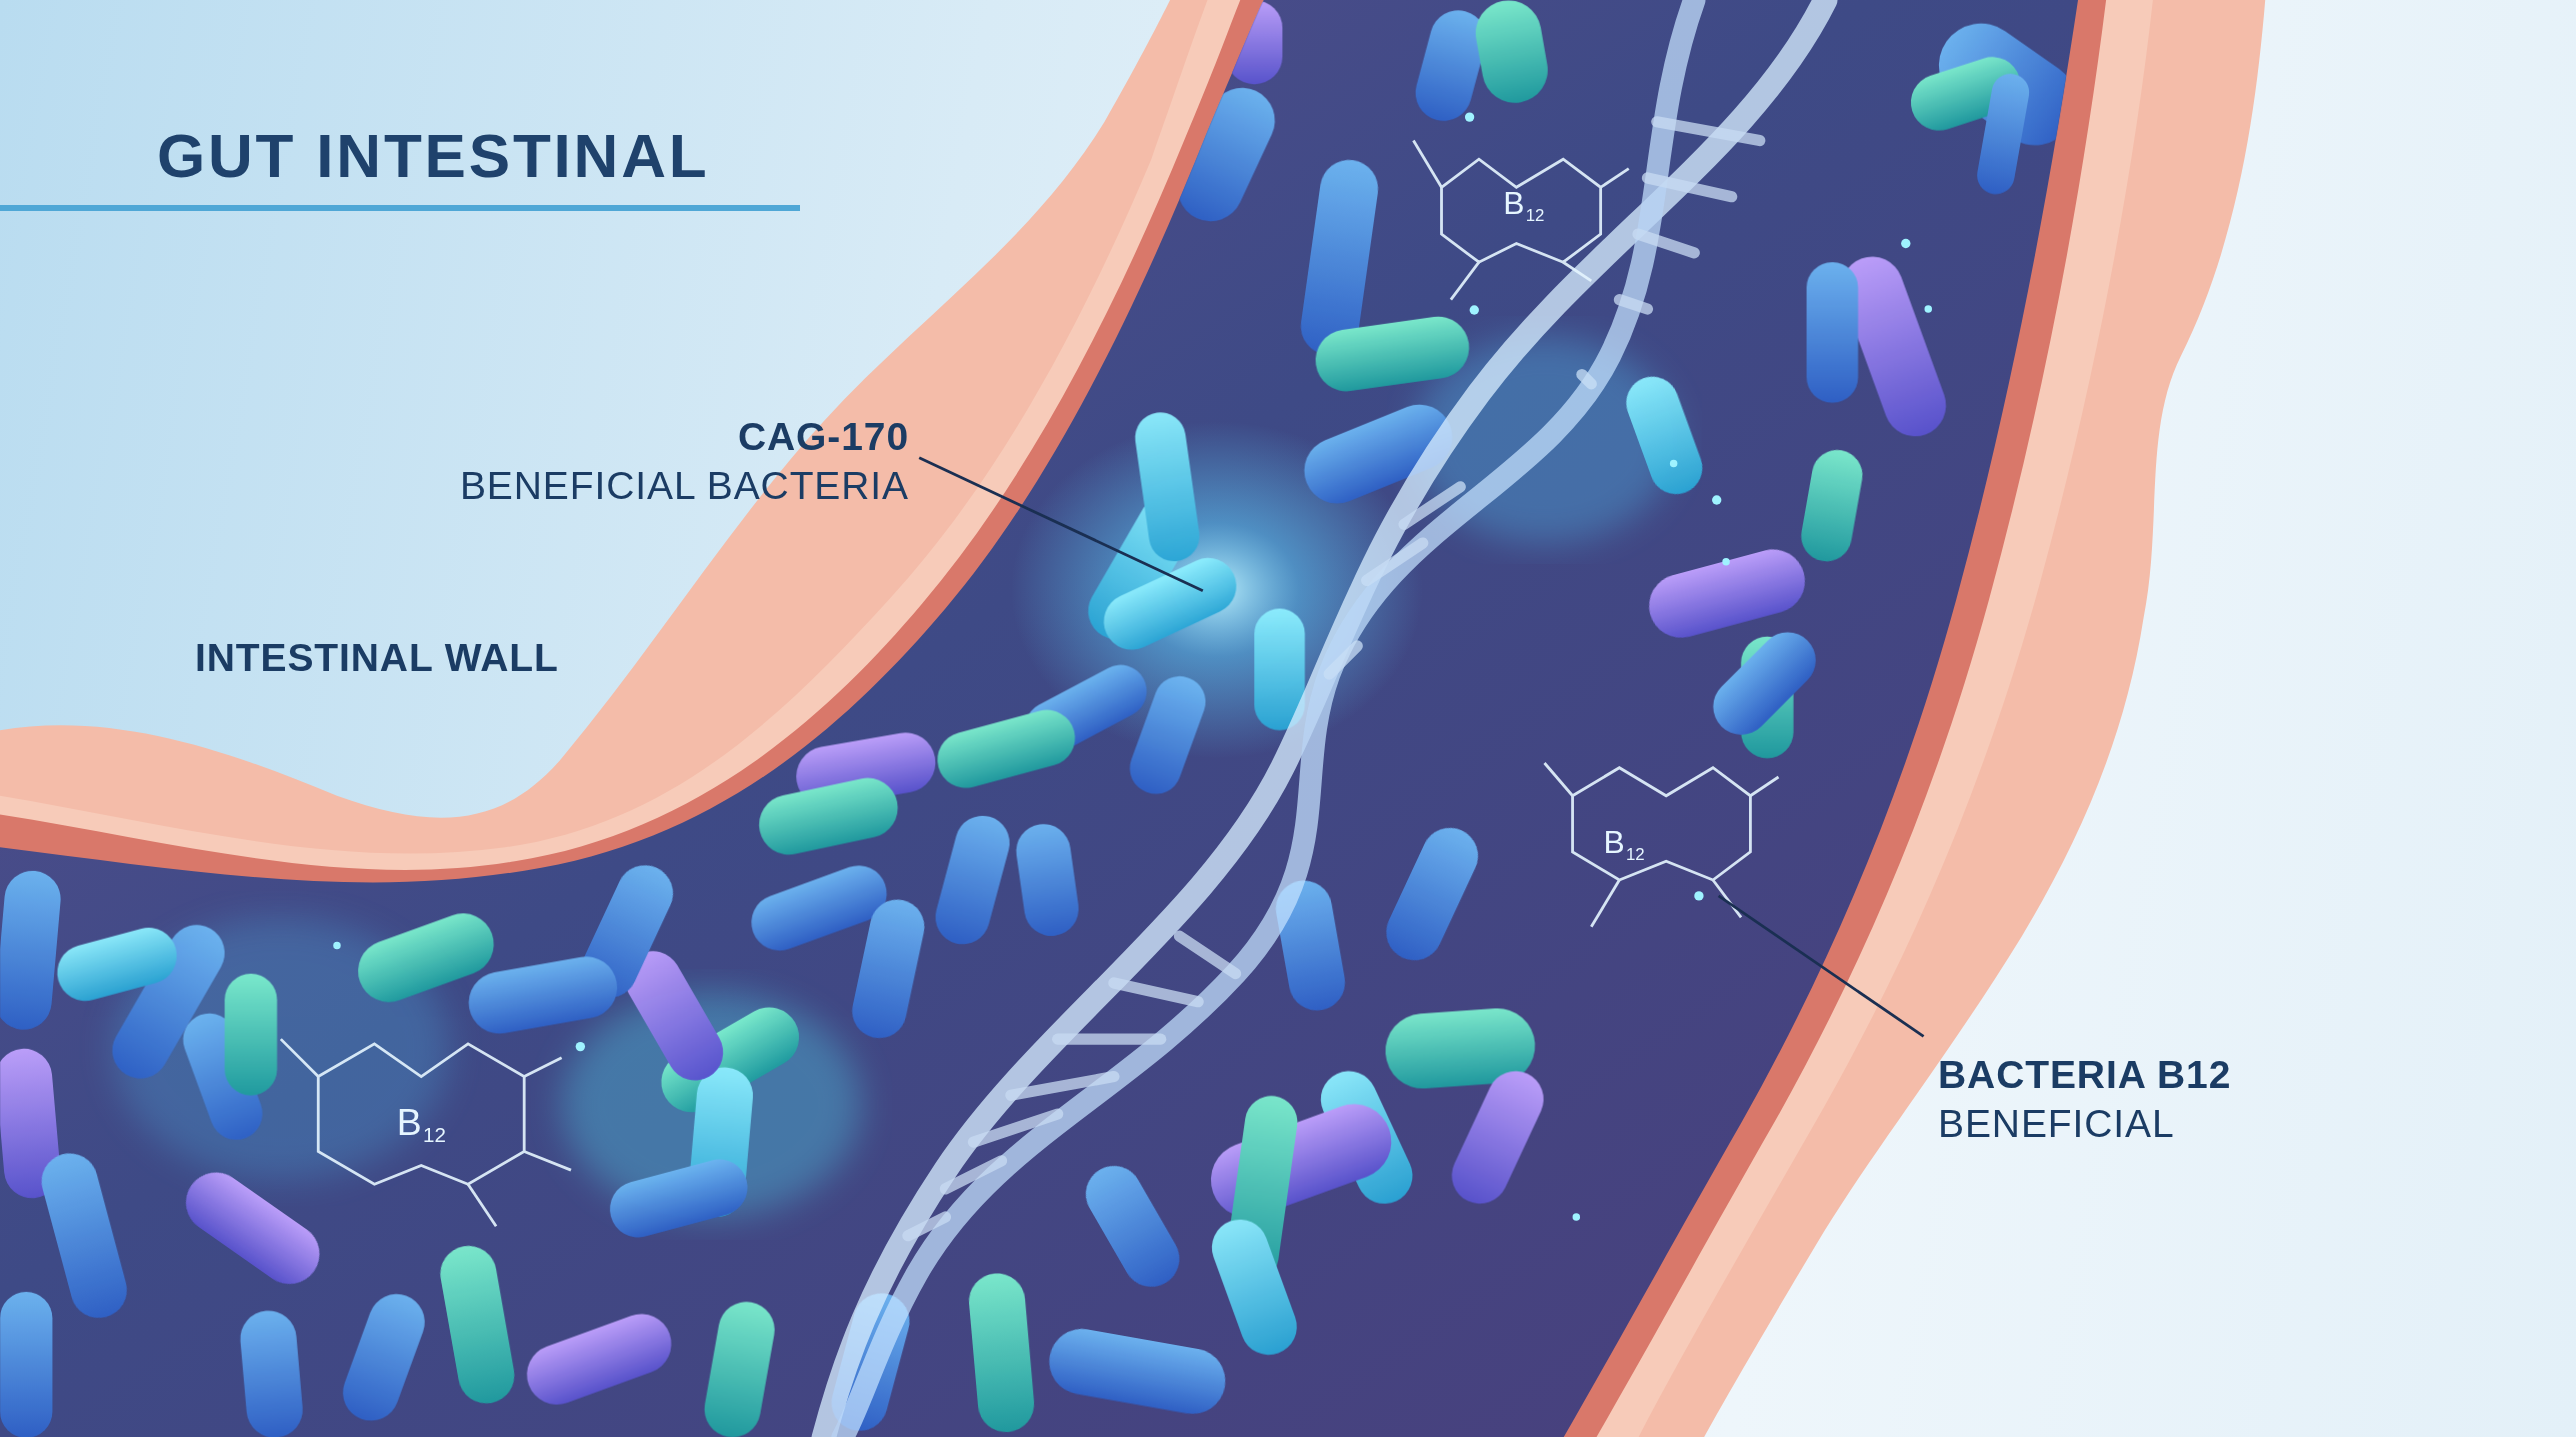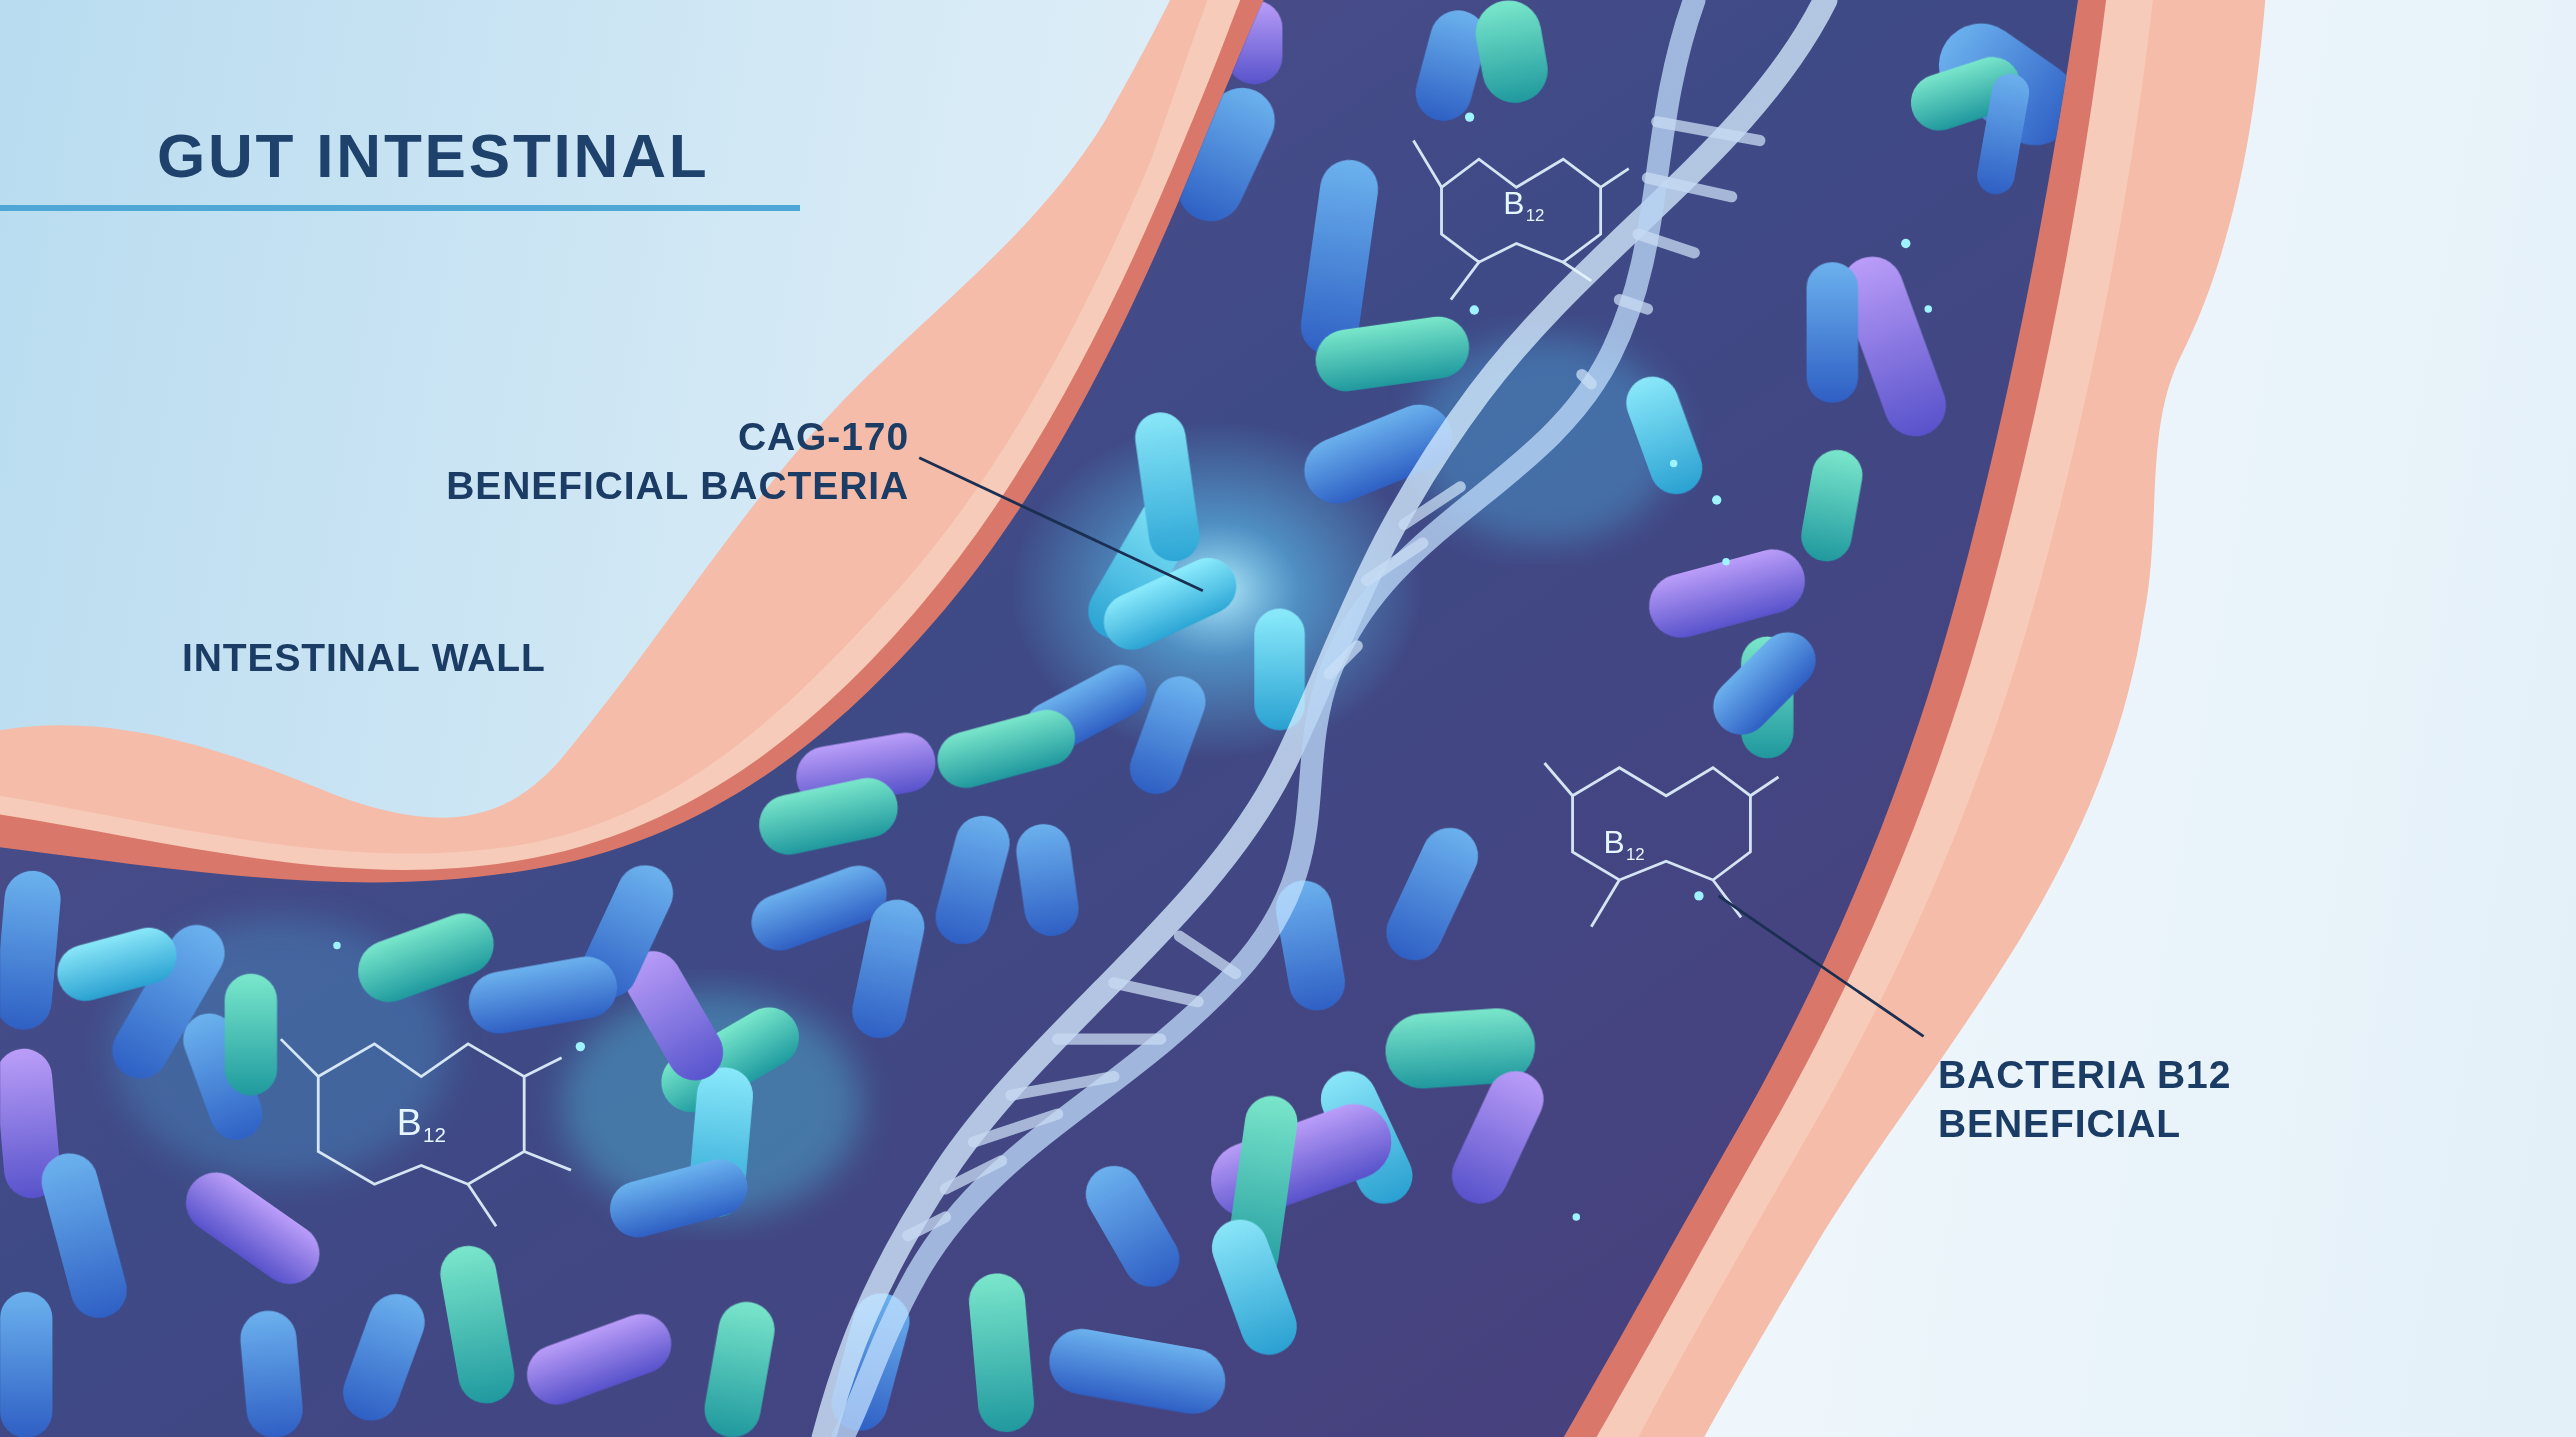--- a/index.html
+++ b/index.html
@@ -4,23 +4,23 @@
 <style>
   html, body { margin:0; padding:0; }
   body { width:2576px; height:1438px; overflow:hidden; background:#dcecf6; }
   .stage { position:relative; width:2576px; height:1438px; overflow:hidden;
     background: linear-gradient(100deg, #b9dcf0 0%, #d8ebf6 35%, #eef6fb 70%, #e3f0f8 100%); }
   svg.art { position:absolute; left:0; top:0; }
   .label { position:absolute; color:#1b3c64; font-family:"Liberation Sans", sans-serif; white-space:nowrap; }
   .title { left:157px; top:120px; font-size:62px; font-weight:700; letter-spacing:2.8px; color:#1f426c; }
   .title-rule { position:absolute; left:0; top:205px; width:800px; height:5.6px; background:#4fa7d6; }
   .lbl-bold { font-weight:700; font-size:39px; letter-spacing:0.9px; line-height:49px; }
-  .lbl-light { font-weight:700; font-size:39px; letter-spacing:0.9px; line-height:49px; }
+  .lbl-light { font-weight:400; font-size:39px; letter-spacing:0.9px; line-height:49px; }
   .cag { left:12px; top:412px; width:897px; text-align:right; }
-  .wall { left:182px; top:633px; }
+  .wall { left:195px; top:633px; }
   .b12lbl { left:1938px; top:1050px; }
   .mol-text { font-family:"Liberation Sans", sans-serif; fill:#e6f6ff; }
 </style>
 </head>
 <body>
 
 <div class="stage">
 
   <svg class="art" width="2576" height="1438" viewBox="0 0 2752 1536">
     <defs>

